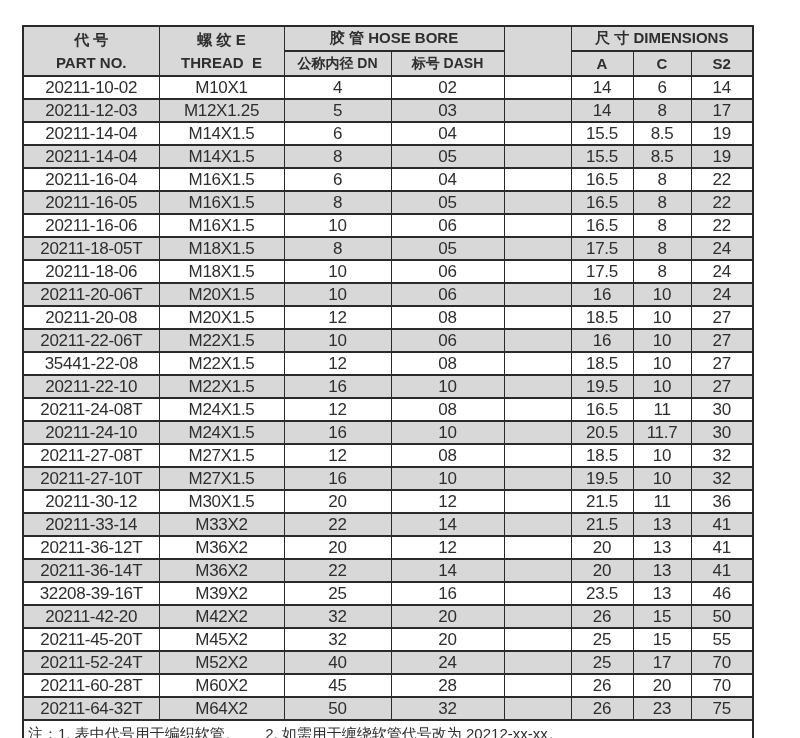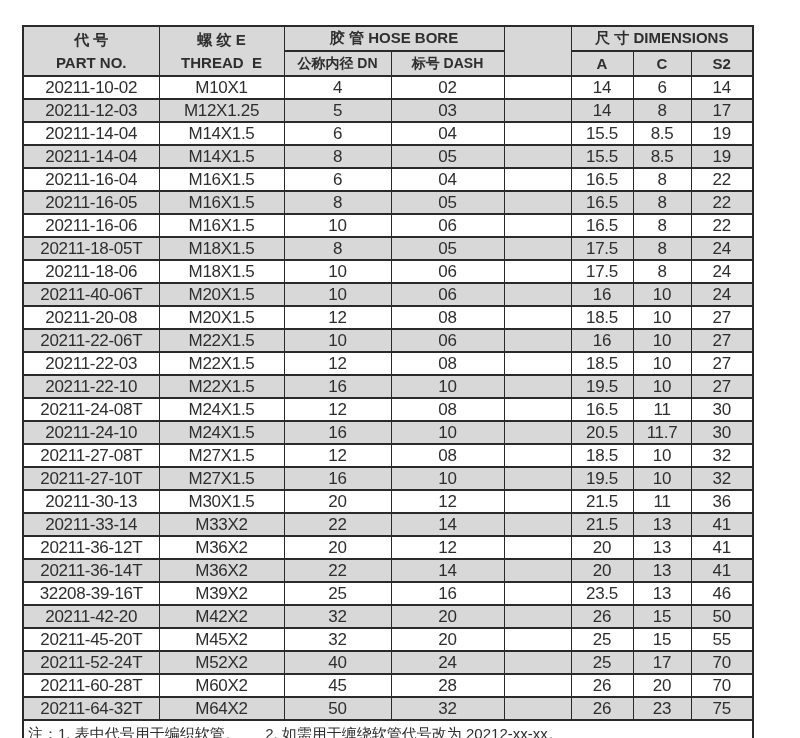--- a/index.html
+++ b/index.html
@@ -180,21 +180,21 @@
           <td>20211-18-06</td>
           <td>M18X1.5</td>
           <td>10</td>
           <td>06</td>
           <td></td>
           <td>17.5</td>
           <td>8</td>
           <td>24</td>
         </tr>
         <tr>
-          <td>20211-40-06T</td>
+          <td>20211-20-06T</td>
           <td>M20X1.5</td>
           <td>10</td>
           <td>06</td>
           <td></td>
           <td>16</td>
           <td>10</td>
           <td>24</td>
         </tr>
         <tr>
           <td>20211-20-08</td>
@@ -210,21 +210,21 @@
           <td>20211-22-06T</td>
           <td>M22X1.5</td>
           <td>10</td>
           <td>06</td>
           <td></td>
           <td>16</td>
           <td>10</td>
           <td>27</td>
         </tr>
         <tr>
-          <td>20211-22-03</td>
+          <td>35441-22-08</td>
           <td>M22X1.5</td>
           <td>12</td>
           <td>08</td>
           <td></td>
           <td>18.5</td>
           <td>10</td>
           <td>27</td>
         </tr>
         <tr>
           <td>20211-22-10</td>
@@ -270,21 +270,21 @@
           <td>20211-27-10T</td>
           <td>M27X1.5</td>
           <td>16</td>
           <td>10</td>
           <td></td>
           <td>19.5</td>
           <td>10</td>
           <td>32</td>
         </tr>
         <tr>
-          <td>20211-30-13</td>
+          <td>20211-30-12</td>
           <td>M30X1.5</td>
           <td>20</td>
           <td>12</td>
           <td></td>
           <td>21.5</td>
           <td>11</td>
           <td>36</td>
         </tr>
         <tr>
           <td>20211-33-14</td>

